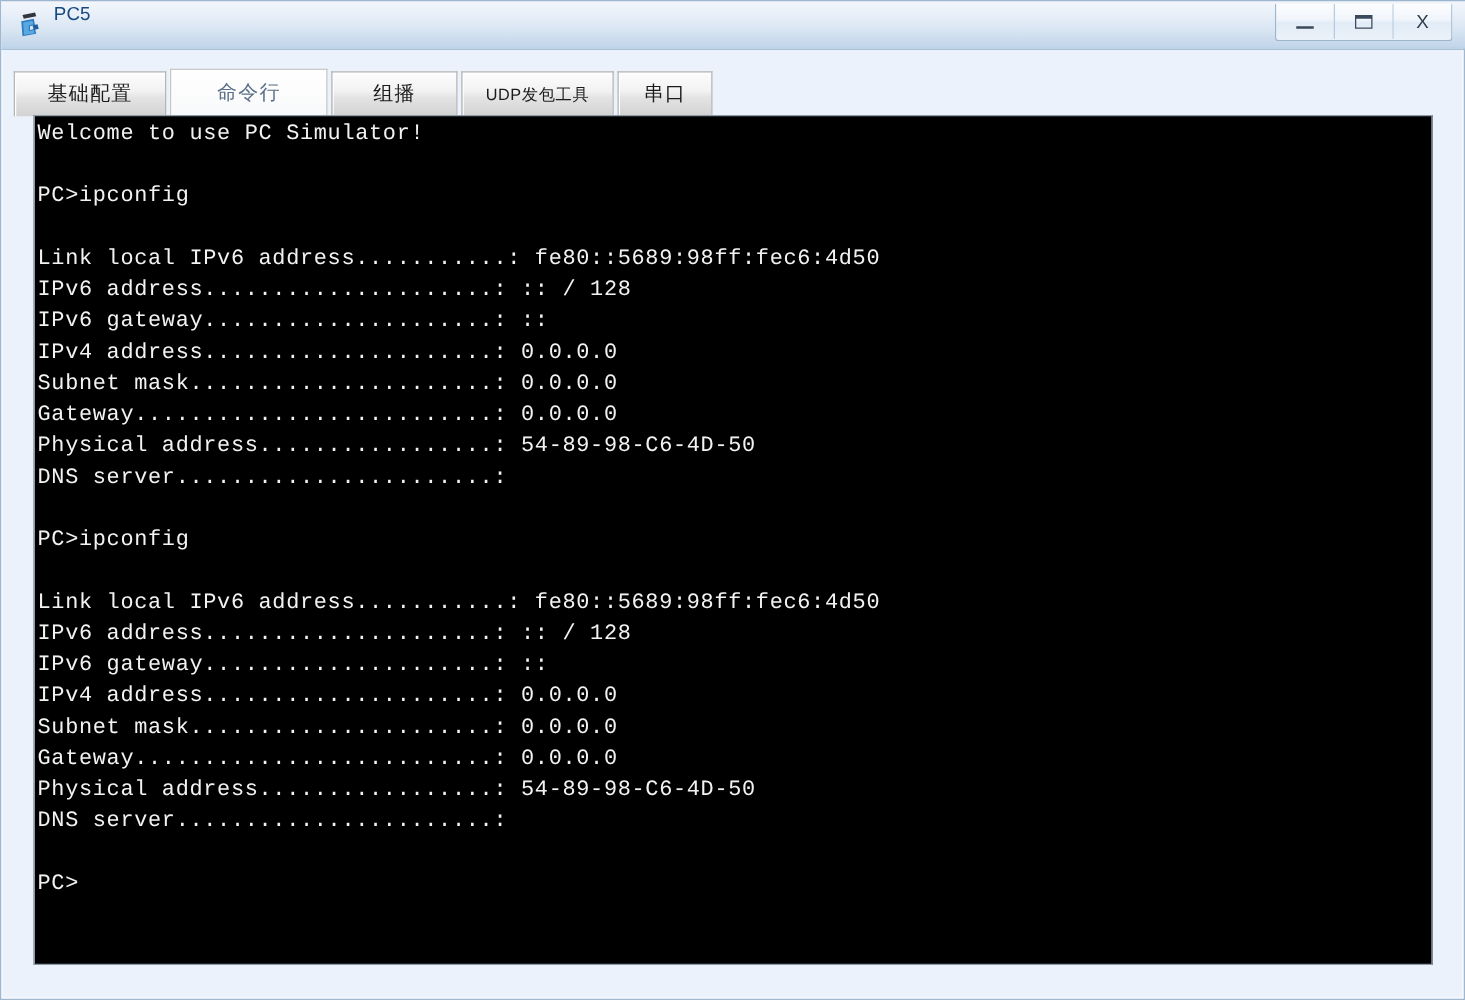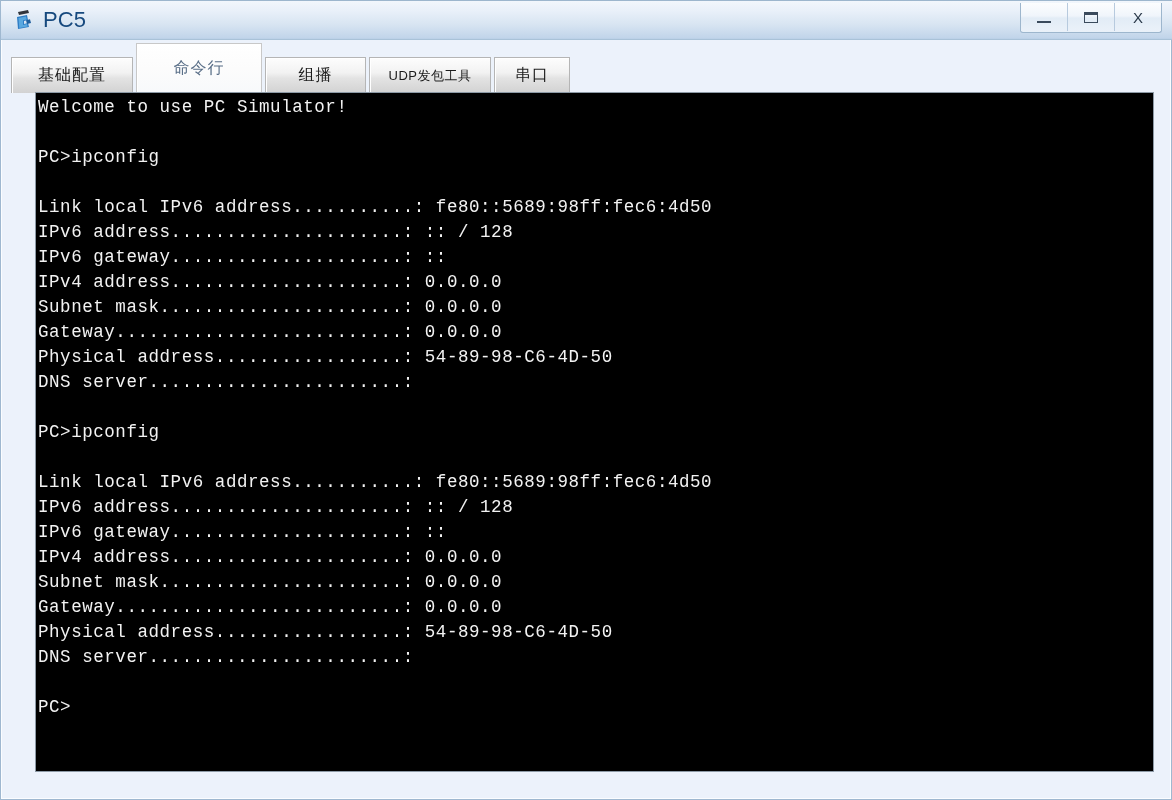--- a/index.html
+++ b/index.html
@@ -46,24 +46,24 @@
   #app-icon {
     position: absolute;
     left: 14px;
     top: 8px;
     width: 24px;
     height: 24px;
   }
   #title-text {
     position: absolute;
     left: 42px;
-    top: 8px;
+    top: 0;
     height: 24px;
     line-height: 24px;
-    font-size: 22px;
+    font-size: 15px;
     color: #16497e;
     letter-spacing: 0.1px;
     white-space: nowrap;
   }
 
   
   #win-btns {
     position: absolute;
     right: 11px;
     top: 3px;
@@ -134,29 +134,29 @@
     font-size: 16px;
     letter-spacing: 1px;
     margin-right: 3px;
     box-shadow: inset 1px 1px 0 #ffffff;
     position: relative;
   }
   .tab.active {
     background: linear-gradient(to bottom, #ffffff 0%, #fcfcfc 50%, #f7f9fb 100%);
     color: #5a6f88;
     border-color: #c8c8c8;
-    height: 50px;
+    height: 38px;
     box-shadow: inset 1px 1px 0 #ffffff;
   }
   .tab.small { font-size: 13px; letter-spacing: 0.5px; }
 
   
   #terminal {
     position: absolute;
-    left: 34px;
+    left: 26px;
     top: 92px;
     width: 1119px;
     height: 680px;
     background: #000000;
     border: 1px solid #8d9aa6;
     box-sizing: border-box;
     overflow: hidden;
     padding-left: 44px;
   }
   #term-text {

